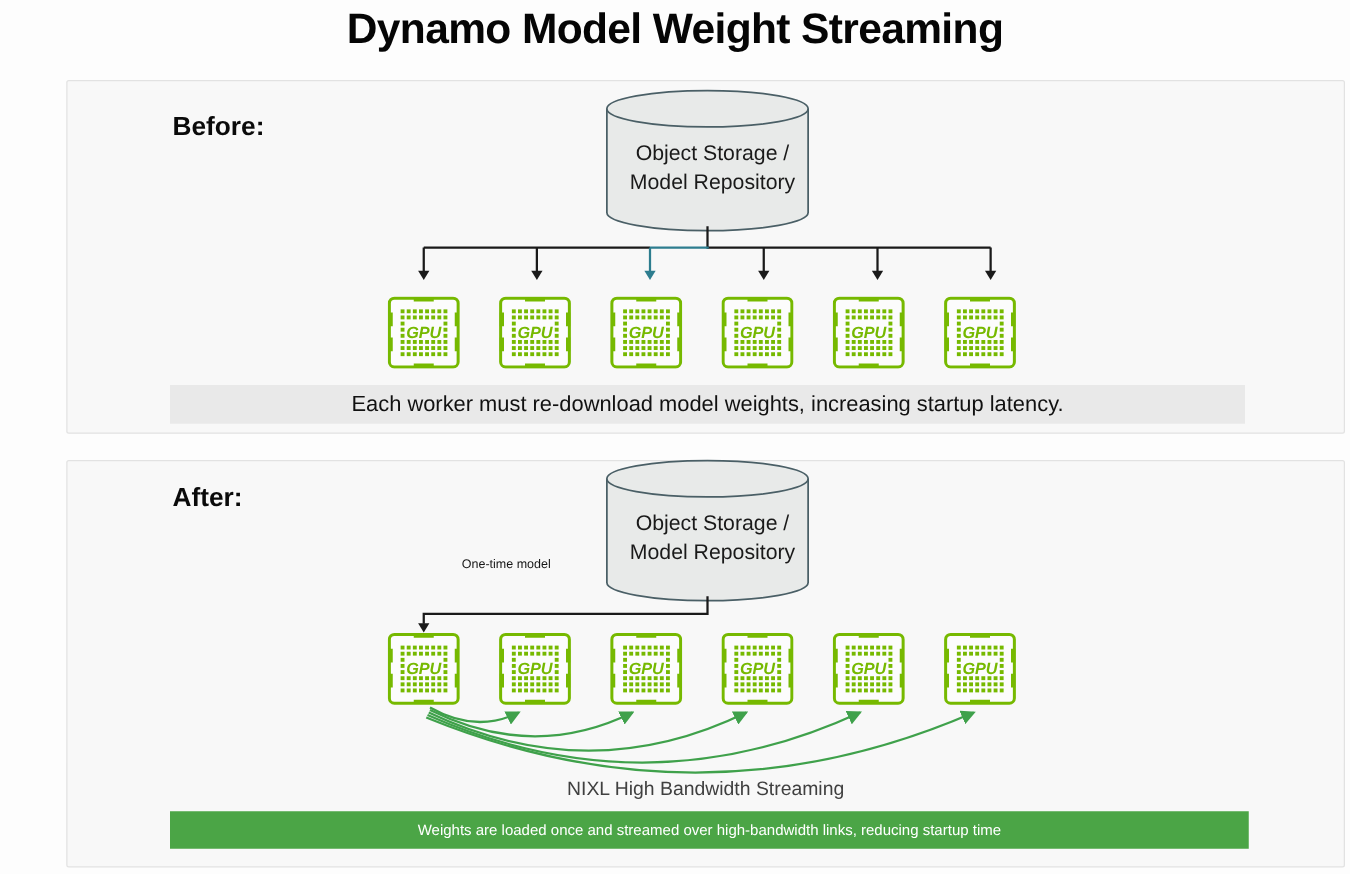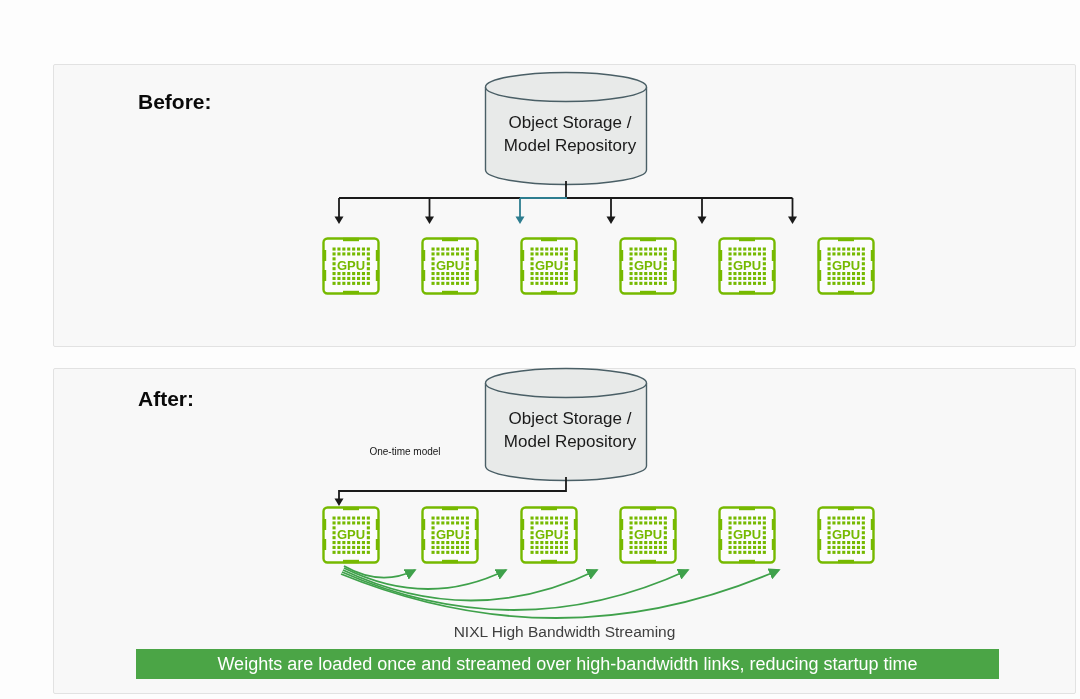--- a/index.html
+++ b/index.html
@@ -9,48 +9,49 @@
          font-size:34px;font-weight:800;letter-spacing:-0.5px;color:#050505;margin:0;line-height:46px;}
   .panel{position:absolute;left:33px;width:1021px;background:var(--panel-bg);
          border:1px solid #e2e2e2;border-radius:2px;margin-left:20px;}
   #panel-before{top:64px;height:281px;}
   #panel-after{top:368px;height:324px;}
   .panel-label{position:absolute;left:84px;font-size:21px;font-weight:bold;color:#0a0a0a;}
   .cyl{position:absolute;left:430px;width:164px;height:120px;}
   .cyl-text{position:absolute;left:430px;width:172px;text-align:center;
             font-size:17px;line-height:23px;color:#1a1a1a;}
   .overlay{position:absolute;left:0;top:0;pointer-events:none;}
-  .gpu-row{position:absolute;left:268px;display:flex;gap:41px;}
+  .gpu-row{position:absolute;left:256px;display:flex;gap:31px;font-style:italic;}
   .gpu{width:58px;height:58px;}
   .caption-gray{position:absolute;left:82px;top:243px;width:860px;height:31px;
                 background:var(--caption-bg);text-align:center;line-height:31px;
                 font-size:17.5px;color:#111;}
   .dl-label{position:absolute;left:255px;top:72px;width:192px;text-align:center;
             font-size:10px;line-height:21px;color:#161616;}
   .nixl-label{position:absolute;left:0;top:254px;width:1021px;text-align:center;
               font-size:15.5px;color:#404040;}
   .caption-green{position:absolute;left:82px;top:280px;width:863px;height:30px;
                  background:var(--bar-green);color:#ffffff;text-align:center;
-                 line-height:30px;font-size:18px;}
+                 line-height:30px;font-size:12px;}
   .ln-black{stroke:#1a1a1a;stroke-width:1.8;fill:none;}
   .ln-teal{stroke:var(--arrow-teal);stroke-width:1.8;fill:none;}
   .ah-black{fill:#1a1a1a;}
   .ah-teal{fill:var(--arrow-teal);}
   .stream{stroke:var(--stream-green);stroke-width:1.8;fill:none;}
   .cyl-body{fill:var(--cylinder-fill);stroke:var(--cylinder-stroke);stroke-width:1.4;}
   .gpu-stroke{stroke:var(--nvidia-green);fill:#fcfcfc;stroke-width:2.4;}
   .gpu-fill{fill:var(--nvidia-green);}
   .gpu-txt{fill:var(--nvidia-green);font-family:"Liberation Sans","DejaVu Sans",sans-serif;
            font-size:13px;font-weight:bold;}
 </style>
 </head>
 <body>
 
 <div class="canvas">
 
+  <h1 class="title">Dynamo Model Weight Streaming</h1>
 
   <div class="panel" id="panel-before">
     <div class="panel-label" style="top:25px;">Before:</div>
 
     <svg class="cyl" style="top:6px;" viewBox="0 0 164 120">
       <path class="cyl-body" d="M1.5,16 V99 A80.5,14.5 0 0 0 162.5,99 V16"></path>
       <ellipse class="cyl-body" cx="82" cy="16" rx="80.5" ry="14.5"></ellipse>
     </svg>
     <div class="cyl-text" style="top:46px;">
       <div>Object Storage /</div>
@@ -446,20 +447,21 @@
               <rect x="30.1" y="44.8" width="3.1" height="3.1"></rect>
               <rect x="35" y="44.8" width="3.1" height="3.1"></rect>
               <rect x="39.9" y="44.8" width="3.1" height="3.1"></rect>
               <rect x="44.8" y="44.8" width="3.1" height="3.1"></rect>
             </g>
           </g>
           <text class="gpu-txt" x="29" y="33.4" text-anchor="middle">GPU</text>
         </svg>
       </div>
 
+    <div class="caption-gray">Each worker must re-download model weights, increasing startup latency.</div>
   </div>
 
   <div class="panel" id="panel-after">
     <div class="panel-label" style="top:18px;">After:</div>
 
     <svg class="cyl" style="top:-2px;" viewBox="0 0 164 120">
       <path class="cyl-body" d="M1.5,16 V99 A80.5,14.5 0 0 0 162.5,99 V16"></path>
       <ellipse class="cyl-body" cx="82" cy="16" rx="80.5" ry="14.5"></ellipse>
     </svg>
     <div class="cyl-text" style="top:38px;">

